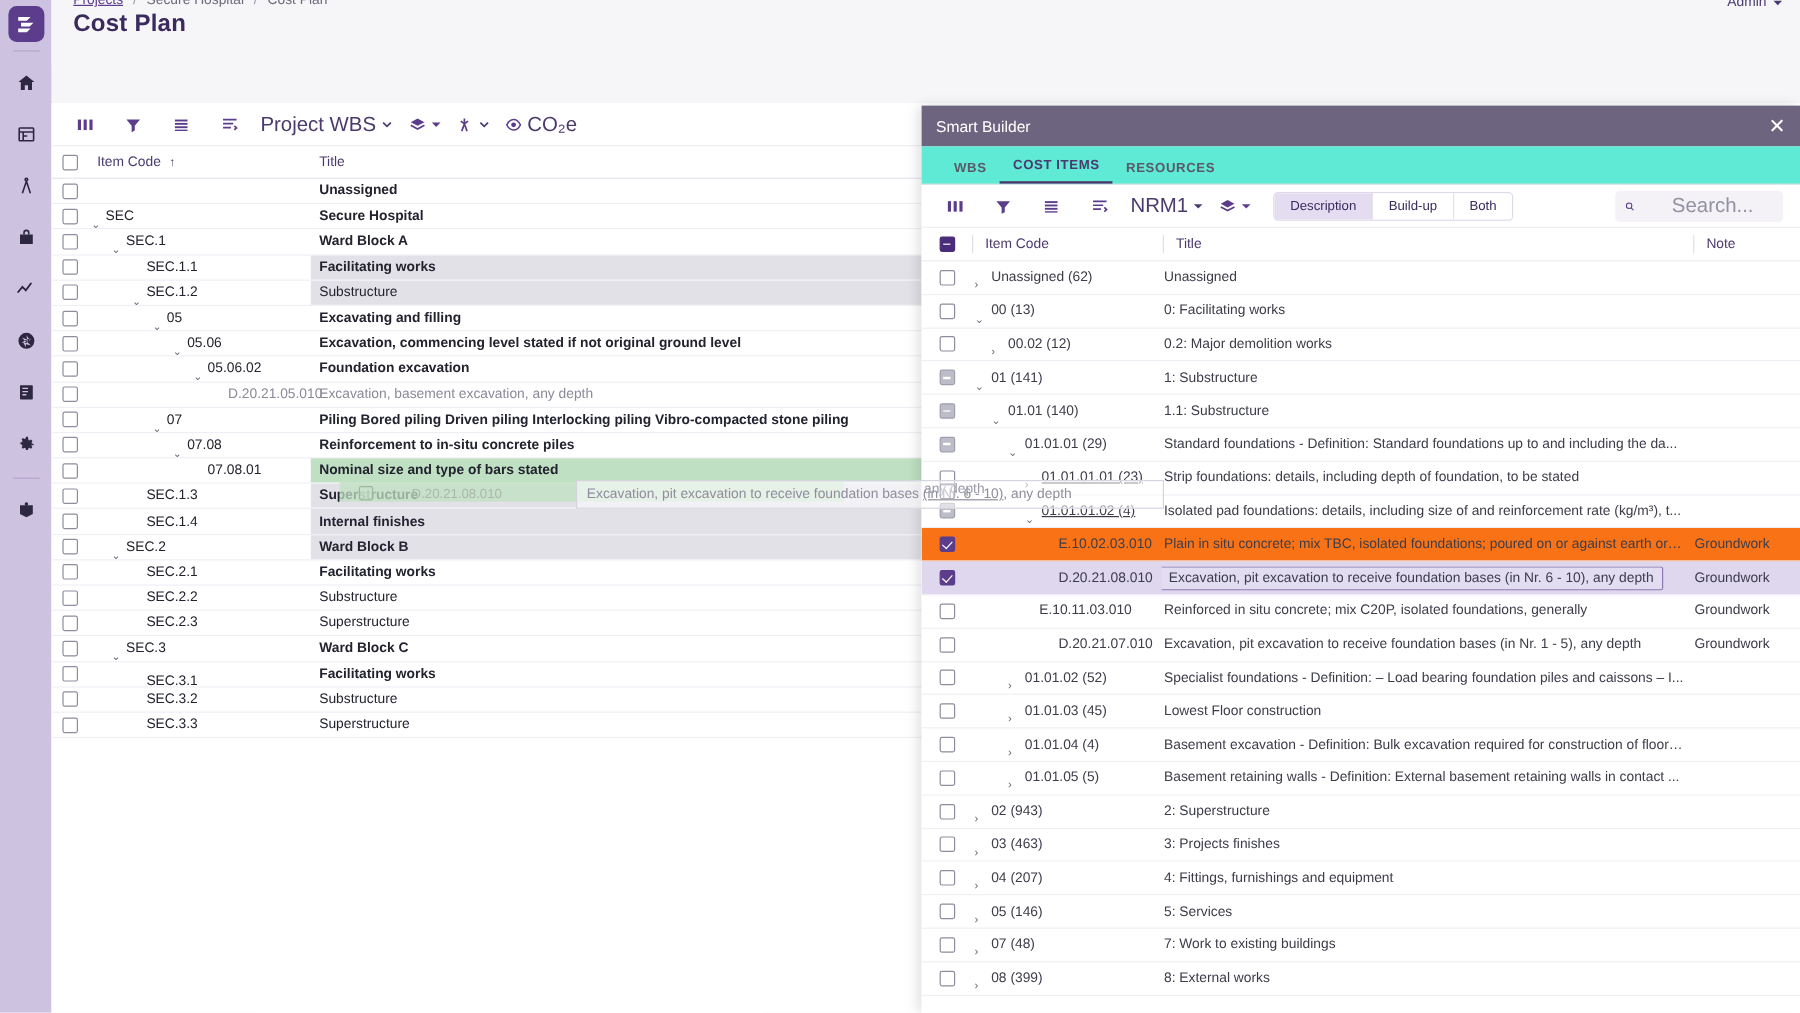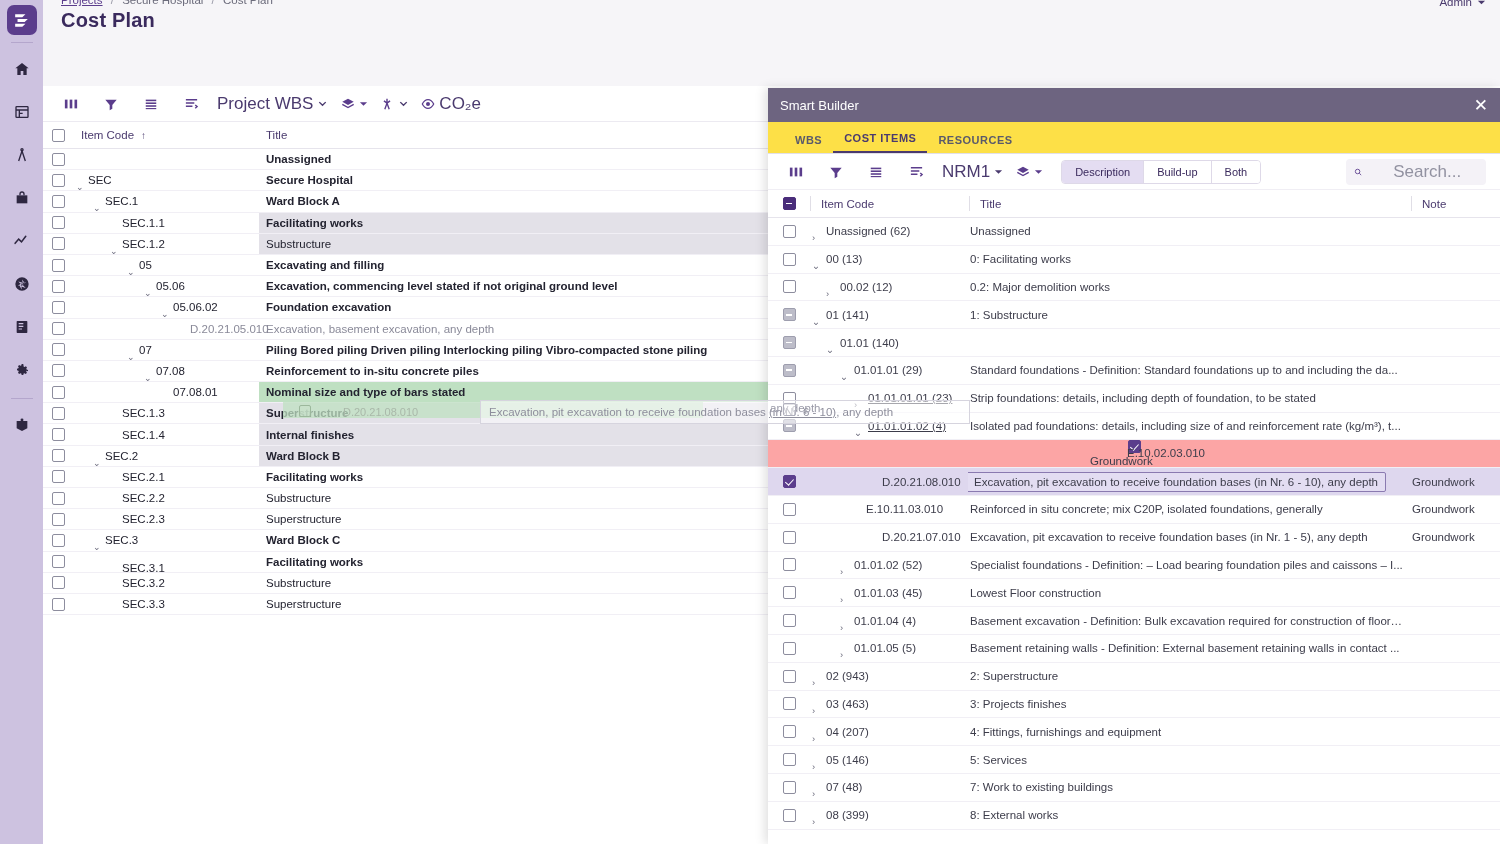--- a/index.html
+++ b/index.html
@@ -156,21 +156,21 @@
     background: #fff; box-shadow: -3px 0 10px rgba(0,0,0,.13); z-index: 40;
     display: flex; flex-direction: column;
   }
   #sb-head {
     height: 34px; background: #6d6480; display: flex; align-items: center;
     padding: 0 12px; color: #fff; flex: none;
   }
   #sb-head .ttl { font-size: 13px; flex: 1; }
   #sb-head .x { cursor: pointer; font-size: 17px; line-height: 1; }
   #sb-tabs {
-    height: 32px; background: #fde047; display: flex; align-items: flex-end;
+    height: 32px; background: #5eead4; display: flex; align-items: flex-end;
     padding-left: 16px; border-bottom: 1px solid #e2e0e8; flex: none;
   }
   #sb-tabs .tab {
     font-size: 11px; font-weight: bold; letter-spacing: .5px; color: #5a5a6b;
     padding: 0 11px 7px; cursor: pointer;
   }
   #sb-tabs .tab.active { color: #4a3a6e; border-bottom: 2.5px solid #4a3a6e; }
   #sb-toolbar {
     height: 36px; background: #fff; display: flex; align-items: center;
     padding-left: 14px; flex: none; border-bottom: 1px solid #f0eef4;
@@ -196,21 +196,21 @@
   .sb-head-row {
     display: flex; height: 28px; align-items: center; border-bottom: 1px solid #e6e4ec;
     font-size: 11.5px; color: #4a3a6e; flex: none; background:#fff;
   }
   #sb-body { flex: 1; overflow: hidden; background:#fff; }
   .sb-row {
     display: flex; height: 27.8px; align-items: center; border-bottom: 1px solid #f1eff5;
     font-size: 11.5px; color: #3c3c4a;
   }
   .sb-row.selrow { background: #ded7ee; }
-  .sb-row.selrow-l { background: #fca5a5; flex-direction: column; }
+  .sb-row.selrow-l { background: #f97316; }
   .s-chk { width: 42px; flex: none; display: flex; justify-content: center; }
   .s-code { width: 158px; flex: none; position: relative; display: flex; align-items: center; }
   .s-code .ctxt { position: absolute; white-space: nowrap; }
   .s-code .ctxt.ul { text-decoration: underline; }
   .s-title { flex: 1; padding-left: 2px; overflow: hidden; white-space: nowrap;
              text-overflow: ellipsis; padding-right: 8px; }
   .s-title .boxed {
     display: inline-block; border: 1px solid #8a7ab0; background: #e3ddf2;
     padding: 3px 7px; border-radius: 2px; margin-left: -4px;
   }
@@ -769,20 +769,21 @@
         <div class="s-note"></div>
       </div>
       <div class="sb-row">
         <div class="s-chk">
           <div class="chk ind"></div>
         </div>
         <div class="s-code">
           <span class="arw" style="left: 16px; top: 1px;">⌄</span>
           <span class="ctxt" style="left: 30px;">01.01 (140)</span>
         </div>
+        <div class="s-title">1.1: Substructure</div>
         <div class="s-note"></div>
       </div>
       <div class="sb-row">
         <div class="s-chk">
           <div class="chk ind"></div>
         </div>
         <div class="s-code">
           <span class="arw" style="left: 30px; top: 1px;">⌄</span>
           <span class="ctxt" style="left: 44px;">01.01.01 (29)</span>
         </div>

